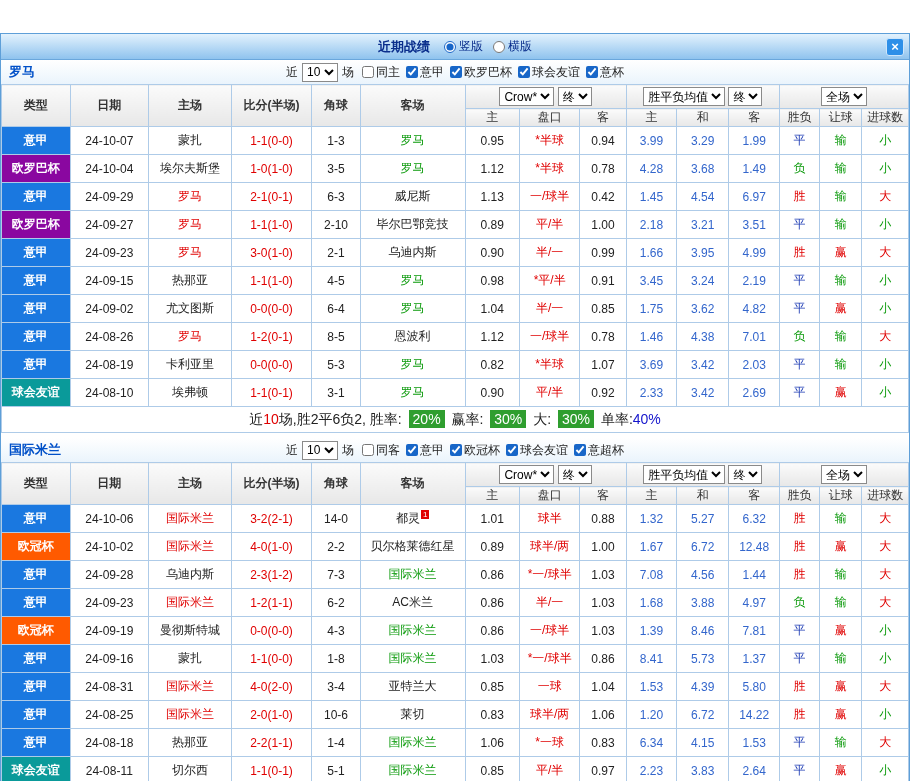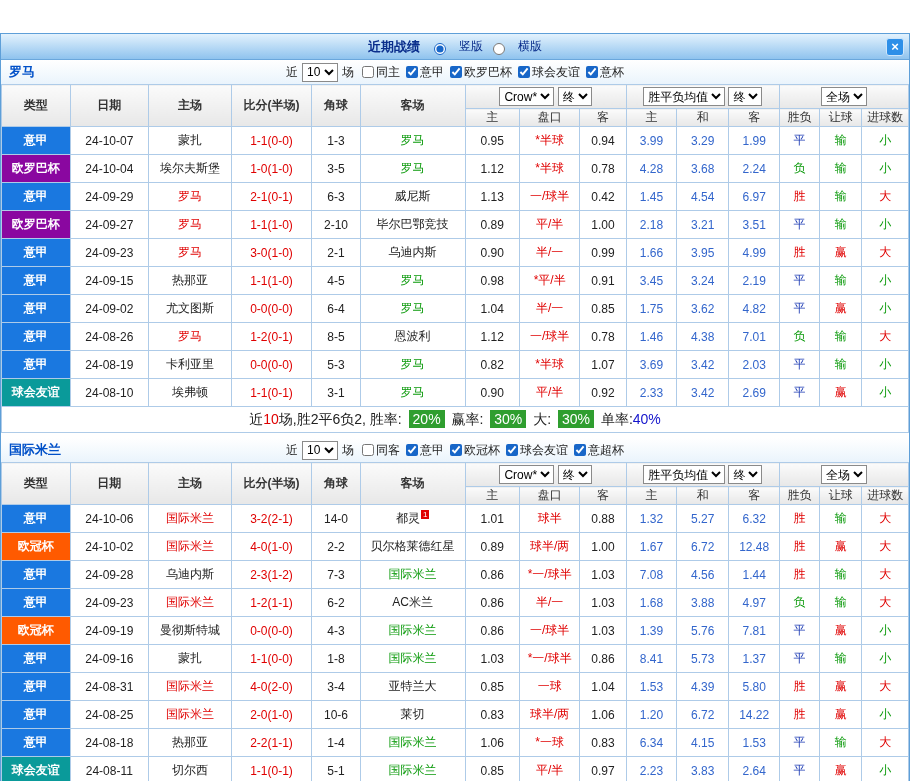--- a/index.html
+++ b/index.html
@@ -4,21 +4,21 @@
 <style>
   * { box-sizing: border-box; margin:0; padding:0; }
   html,body { background:#fff; }
   body { width:910px; font-family:"Liberation Sans","DejaVu Sans",sans-serif; font-size:12px; color:#222; }
   .window { width:910px; border:1px solid #5e9fd8; background:#fff;margin-top:33px; }
 
   .titlebar { position:relative; height:26px; background:linear-gradient(#e3f2fd,#8fc3ee);
     border-bottom:1px solid #6aa7dc; display:flex; align-items:center; justify-content:center; gap:14px; }
   .titlebar .title { font-weight:bold; color:#0a2e8c; font-size:13px; }
   .radio-group { display:flex; gap:10px; align-items:center; color:#0a2e8c; }
-  .radio-group label { display:flex; align-items:flex-end; gap:13px; cursor:pointer; }
+  .radio-group label { display:flex; align-items:center; gap:3px; cursor:pointer; }
   input[type=radio], input[type=checkbox] { width:12px; height:12px; accent-color:#1766c8; margin:0; }
   .close-btn { position:absolute; right:5px; top:4px; width:18px; height:18px; background:#2d8fe8;
     border:1px solid #cde6fb; border-radius:3px; color:#fff; font-weight:bold; font-size:13px;
     line-height:15px; text-align:center; cursor:pointer; }
 
   .section + .section { margin-top:5px; }
   .section-bar { position:relative; height:24px; display:flex; align-items:center;
     background:linear-gradient(#ffffff,#eaf4fc); }
   .team-name { position:absolute; left:8px; color:#0050c8; font-weight:bold; font-size:13px; }
   .filter { margin:0 auto; display:flex; align-items:center; gap:4px; color:#222; }
@@ -171,21 +171,21 @@
             <td data-name="match-date">24-10-04</td>
             <td data-name="home-team" style="color: rgb(34, 34, 34);">埃尔夫斯堡</td>
             <td data-name="score">1-0(1-0)</td>
             <td data-name="corners">3-5</td>
             <td data-name="away-team" style="color: rgb(11, 154, 11);">罗马</td>
             <td data-name="home-odds">1.12</td>
             <td data-name="handicap">*半球</td>
             <td data-name="away-odds">0.78</td>
             <td data-name="avg-home-odds" class="c-avg">4.28</td>
             <td data-name="avg-draw-odds" class="c-avg">3.68</td>
-            <td data-name="avg-away-odds" class="c-avg">2.24</td>
+            <td data-name="avg-away-odds" class="c-avg">1.49</td>
             <td data-name="result" style="color: rgb(11, 154, 11);">负</td>
             <td data-name="handicap-result" style="color: rgb(11, 154, 11);">输</td>
             <td data-name="over-under" style="color: rgb(11, 154, 11);">小</td>
           </tr>
           <tr data-name="match-row">
             <td data-name="competition-badge" class="c-type" style="background: rgb(26, 120, 224);">意甲</td>
             <td data-name="match-date">24-09-29</td>
             <td data-name="home-team" style="color: rgb(224, 0, 0);">罗马</td>
             <td data-name="score">2-1(0-1)</td>
             <td data-name="corners">6-3</td>
@@ -482,21 +482,21 @@
             <td data-name="competition-badge" class="c-type" style="background: rgb(255, 90, 0);">欧冠杯</td>
             <td data-name="match-date">24-09-19</td>
             <td data-name="home-team" style="color: rgb(34, 34, 34);">曼彻斯特城</td>
             <td data-name="score">0-0(0-0)</td>
             <td data-name="corners">4-3</td>
             <td data-name="away-team" style="color: rgb(11, 154, 11);">国际米兰</td>
             <td data-name="home-odds">0.86</td>
             <td data-name="handicap">一/球半</td>
             <td data-name="away-odds">1.03</td>
             <td data-name="avg-home-odds" class="c-avg">1.39</td>
-            <td data-name="avg-draw-odds" class="c-avg">5.76</td>
+            <td data-name="avg-draw-odds" class="c-avg">8.46</td>
             <td data-name="avg-away-odds" class="c-avg">7.81</td>
             <td data-name="result" style="color: rgb(30, 60, 180);">平</td>
             <td data-name="handicap-result" style="color: rgb(224, 0, 0);">赢</td>
             <td data-name="over-under" style="color: rgb(11, 154, 11);">小</td>
           </tr>
           <tr data-name="match-row">
             <td data-name="competition-badge" class="c-type" style="background: rgb(26, 120, 224);">意甲</td>
             <td data-name="match-date">24-09-16</td>
             <td data-name="home-team" style="color: rgb(34, 34, 34);">蒙扎</td>
             <td data-name="score">1-1(0-0)</td>

